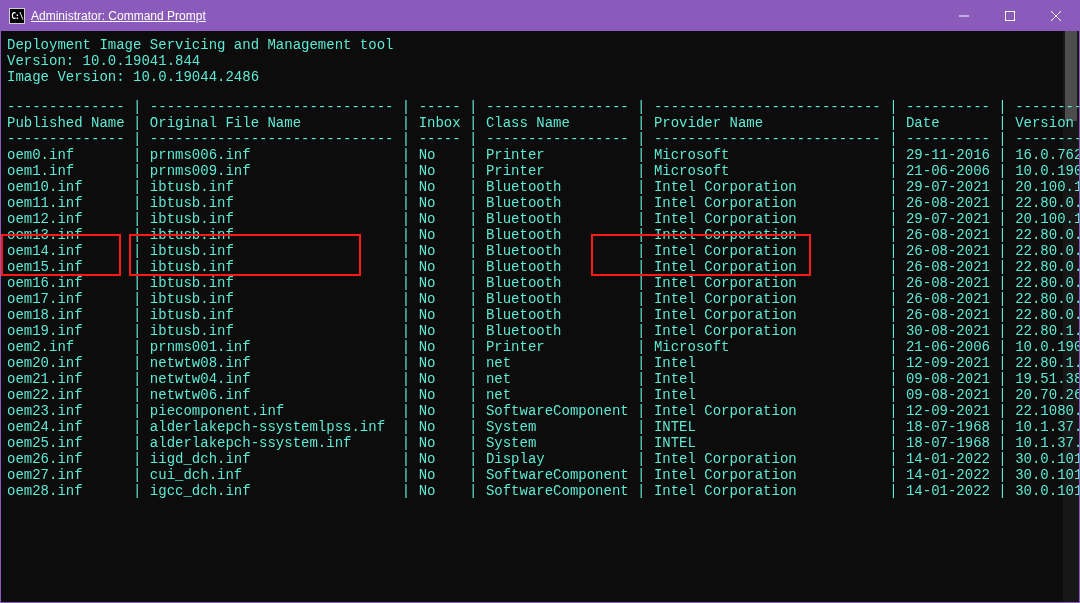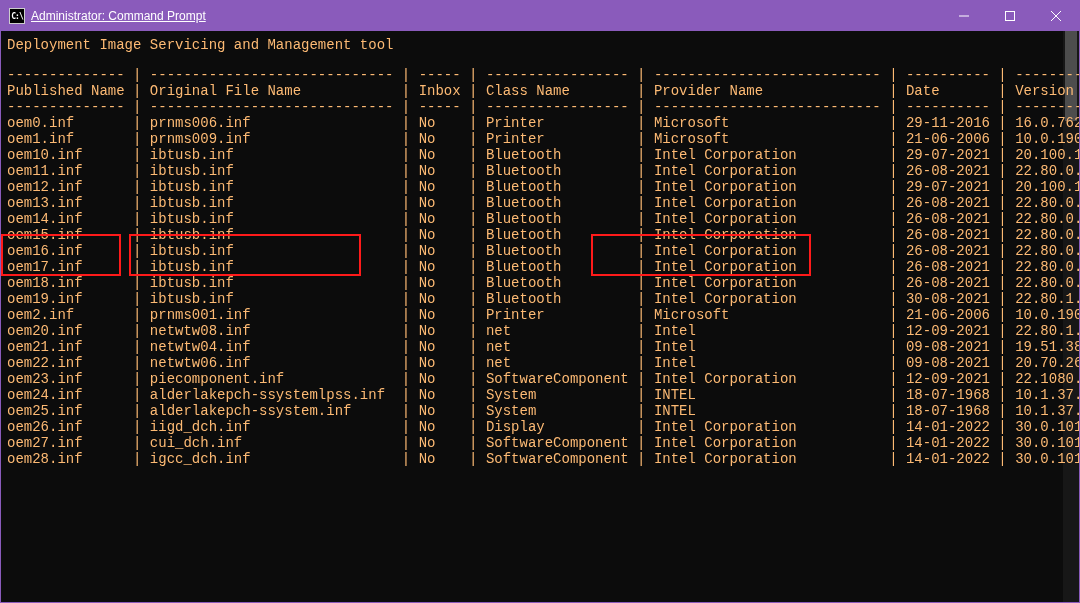--- a/index.html
+++ b/index.html
@@ -46,21 +46,21 @@
     height: 30px;
     display: flex;
     align-items: center;
     justify-content: center;
     color: #fff;
   }
   .win-btn svg { display: block; }
   .term-body {
     flex: 1;
     background: #0c0c0c;
-    color: #fdba74;
+    color: #5eead4;
     font-size: 14px;
     line-height: 16px;
     padding: 6px 0 0 6px;
     overflow: hidden;
     position: relative;
   }
   .plain-line {
     white-space: pre;
   }
   .table {
@@ -114,21 +114,23 @@
         </svg>
     </div>
   </div>
 
   <div class="term-body">
     <div class="scroll-track">
       <div class="scroll-thumb"></div>
     </div>
 
     <div class="plain-line">Deployment Image Servicing and Management tool</div>
+    <div class="plain-line">Version: 10.0.19041.844</div>
     <div class="plain-line"></div>
+    <div class="plain-line">Image Version: 10.0.19044.2486</div>
     <div class="plain-line"></div>
     <div class="plain-line"></div>
 
     <div class="table" id="driver-table"><div class="table-line">-------------- | ----------------------------- | ----- | ----------------- | --------------------------- | ---------- | --------------</div><div class="table-line">Published Name | Original File Name            | Inbox | Class Name        | Provider Name               | Date       | Version       </div><div class="table-line">-------------- | ----------------------------- | ----- | ----------------- | --------------------------- | ---------- | --------------</div><div class="table-line">oem0.inf       | prnms006.inf                  | No    | Printer           | Microsoft                   | 29-11-2016 | 16.0.7629.4000</div><div class="table-line">oem1.inf       | prnms009.inf                  | No    | Printer           | Microsoft                   | 21-06-2006 | 10.0.19041.1  </div><div class="table-line">oem10.inf      | ibtusb.inf                    | No    | Bluetooth         | Intel Corporation           | 29-07-2021 | 20.100.10.4   </div><div class="table-line">oem11.inf      | ibtusb.inf                    | No    | Bluetooth         | Intel Corporation           | 26-08-2021 | 22.80.0.4     </div><div class="table-line">oem12.inf      | ibtusb.inf                    | No    | Bluetooth         | Intel Corporation           | 29-07-2021 | 20.100.10.4   </div><div class="table-line">oem13.inf      | ibtusb.inf                    | No    | Bluetooth         | Intel Corporation           | 26-08-2021 | 22.80.0.4     </div><div class="table-line">oem14.inf      | ibtusb.inf                    | No    | Bluetooth         | Intel Corporation           | 26-08-2021 | 22.80.0.4     </div><div class="table-line">oem15.inf      | ibtusb.inf                    | No    | Bluetooth         | Intel Corporation           | 26-08-2021 | 22.80.0.4     </div><div class="table-line">oem16.inf      | ibtusb.inf                    | No    | Bluetooth         | Intel Corporation           | 26-08-2021 | 22.80.0.4     </div><div class="table-line">oem17.inf      | ibtusb.inf                    | No    | Bluetooth         | Intel Corporation           | 26-08-2021 | 22.80.0.4     </div><div class="table-line">oem18.inf      | ibtusb.inf                    | No    | Bluetooth         | Intel Corporation           | 26-08-2021 | 22.80.0.4     </div><div class="table-line">oem19.inf      | ibtusb.inf                    | No    | Bluetooth         | Intel Corporation           | 30-08-2021 | 22.80.1.1     </div><div class="table-line">oem2.inf       | prnms001.inf                  | No    | Printer           | Microsoft                   | 21-06-2006 | 10.0.19041.1  </div><div class="table-line">oem20.inf      | netwtw08.inf                  | No    | net               | Intel                       | 12-09-2021 | 22.80.1.1     </div><div class="table-line">oem21.inf      | netwtw04.inf                  | No    | net               | Intel                       | 09-08-2021 | 19.51.38.2    </div><div class="table-line">oem22.inf      | netwtw06.inf                  | No    | net               | Intel                       | 09-08-2021 | 20.70.26.2    </div><div class="table-line">oem23.inf      | piecomponent.inf              | No    | SoftwareComponent | Intel Corporation           | 12-09-2021 | 22.1080.0.1   </div><div class="table-line">oem24.inf      | alderlakepch-ssystemlpss.inf  | No    | System            | INTEL                       | 18-07-1968 | 10.1.37.5     </div><div class="table-line">oem25.inf      | alderlakepch-ssystem.inf      | No    | System            | INTEL                       | 18-07-1968 | 10.1.37.5     </div><div class="table-line">oem26.inf      | iigd_dch.inf                  | No    | Display           | Intel Corporation           | 14-01-2022 | 30.0.101.1273 </div><div class="table-line">oem27.inf      | cui_dch.inf                   | No    | SoftwareComponent | Intel Corporation           | 14-01-2022 | 30.0.101.1273 </div><div class="table-line">oem28.inf      | igcc_dch.inf                  | No    | SoftwareComponent | Intel Corporation           | 14-01-2022 | 30.0.101.1273 </div></div>
 
     <div class="highlight-box hb1"></div>
     <div class="highlight-box hb2"></div>
     <div class="highlight-box hb3"></div>
   </div>
 </div>

